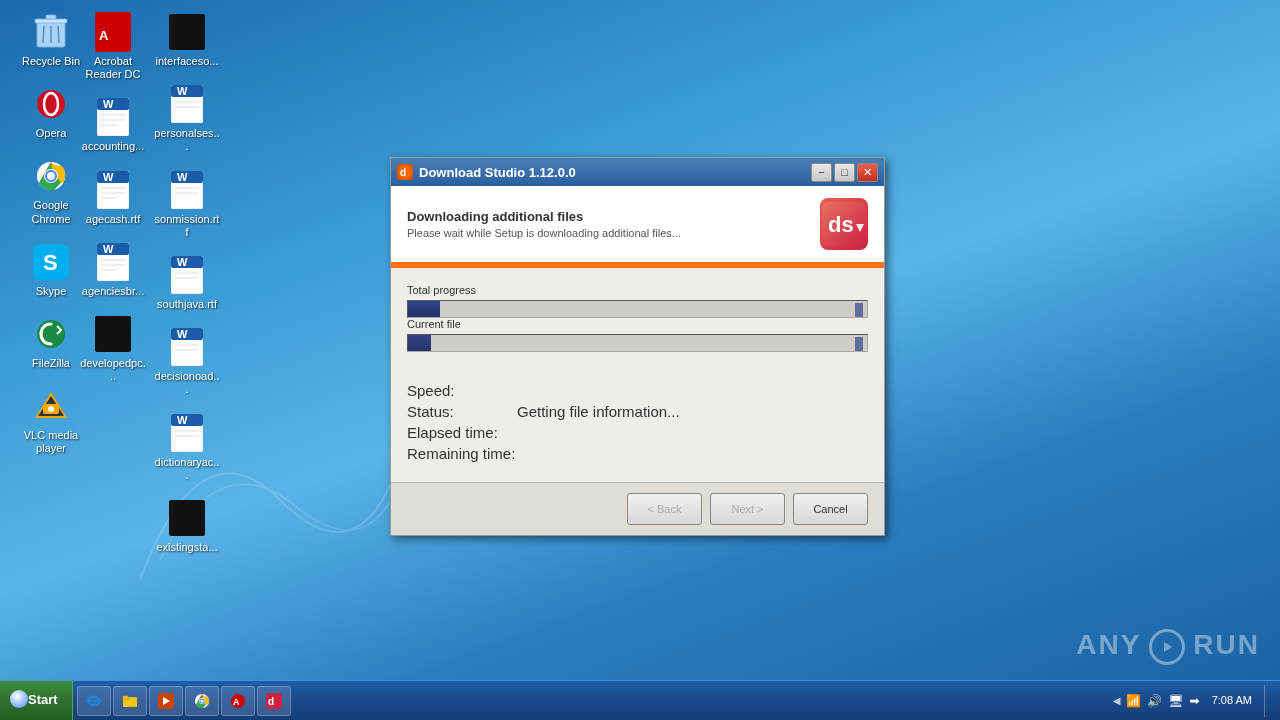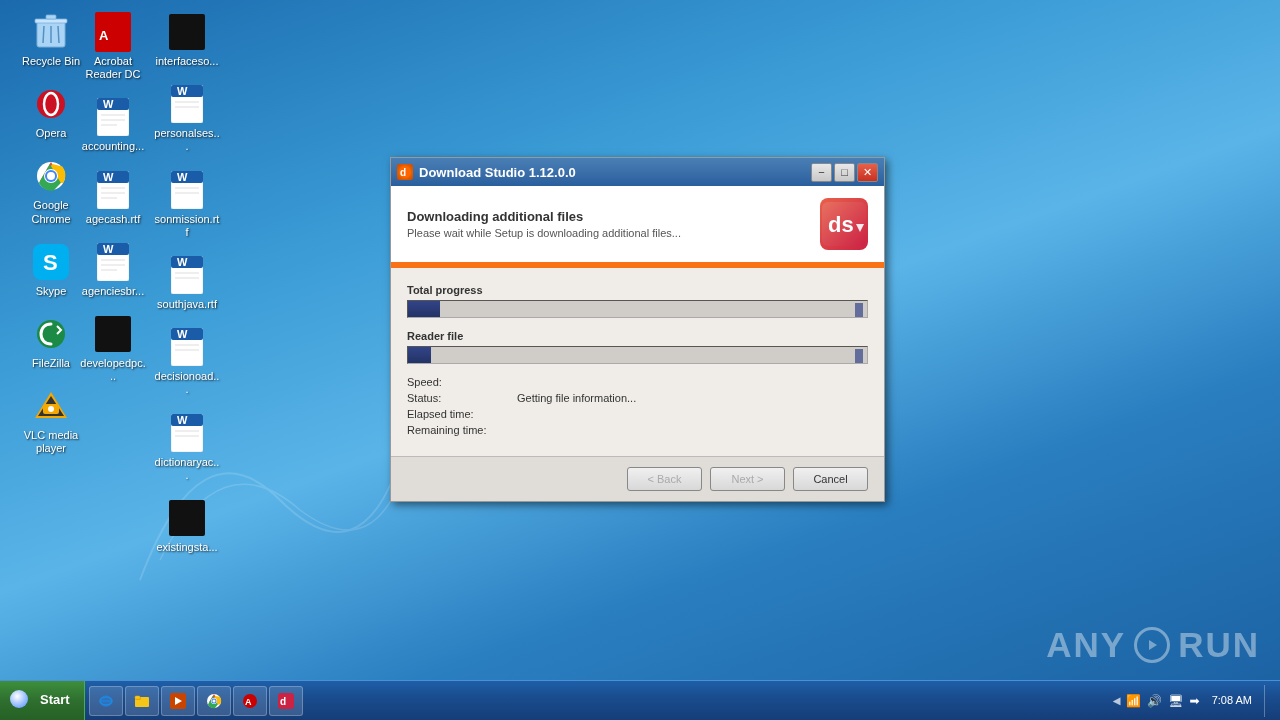--- a/index.html
+++ b/index.html
@@ -76,21 +76,21 @@
       background: linear-gradient(to bottom, #3d8f3d 0%, #2e6e2e 50%, #256025 100%);
       border: none;
       border-right: 1px solid #4aaf4a;
       color: white;
       font-weight: bold;
       font-size: 13px;
       padding: 0 14px 3px 10px;
       cursor: pointer;
       display: flex;
       align-items: center;
-      gap: 12px;
+      gap: 0;
     }
     .start-orb {
       width: 18px;
       height: 18px;
       background: radial-gradient(circle at 40% 35%, #ffffff, #4488ff);
       border-radius: 50%;
     }
     .taskbar-items {
       flex: 1;
       display: flex;
@@ -233,22 +233,20 @@
       justify-content: center;
       color: white;
       font-size: 22px;
       font-weight: bold;
     }
     .dialog-body {
       padding: 16px;
       background: #f0ede8;
     }
     .progress-section {
-      margin-bottom: 12px;
-      font-weight: bold;
     }
     .progress-label {
       font-size: 11px;
       color: #333;
       margin-bottom: 4px;
     }
     .progress-bar-container {
       width: 100%;
       height: 18px;
       background: #d0ccc8;
@@ -266,22 +264,22 @@
     .progress-bar-indicator {
       position: absolute;
       right: 4px;
       top: 2px;
       width: 8px;
       height: 14px;
       background: #334488;
       opacity: 0.7;
     }
     .info-section {
-      margin-top: 6px;
-      font-size: 11px;
+      margin-top: 30px;
+      font-size: 15px;
       color: #333;
     }
     .info-row {
       display: flex;
       margin-bottom: 4px;
     }
     .info-label {
       width: 110px;
       font-weight: normal;
     }
@@ -291,21 +289,21 @@
     .dialog-footer {
       background: #e0ddd8;
       border-top: 1px solid #bbb;
       padding: 10px 16px;
       display: flex;
       justify-content: flex-end;
       gap: 8px;
     }
     .dialog-btn {
       min-width: 75px;
-      height: 24px;
+      height: 32px;
       background: linear-gradient(to bottom, #f0f0f0, #d8d8d8);
       border: 1px solid #888;
       border-radius: 3px;
       cursor: pointer;
       font-size: 11px;
       color: #333;
       padding: 0 12px;
     }
     .dialog-btn:disabled {
       color: #aaa;
@@ -316,25 +314,25 @@
       background: #111;
       border-radius: 2px;
     }
 
     
     .anyrun-watermark {
       position: absolute;
       bottom: 55px;
       right: 20px;
       color: rgba(255,255,255,0.4);
-      font-size: 35px;
+      font-size: 28px;
       font-weight: bold;
       letter-spacing: 2px;
       display: flex;
-      align-items: center;
+      align-items: flex-start;
       gap: 8px;
     }
     .anyrun-play {
       width: 36px;
       height: 36px;
       border: 3px solid rgba(255,255,255,0.4);
       border-radius: 50%;
       display: flex;
       align-items: center;
       justify-content: center;
@@ -626,21 +624,21 @@
   <div class="dialog-body">
     <div class="progress-section">
       <div class="progress-label">Total progress</div>
       <div class="progress-bar-container">
         <div class="progress-bar-fill" style="width: 7%;"></div>
         <div class="progress-bar-indicator"></div>
       </div>
     </div>
 
     <div class="progress-section">
-      <div class="progress-label">Reader file</div>
+      <div class="progress-label">Current file</div>
       <div class="progress-bar-container">
         <div class="progress-bar-fill" style="width: 5%;"></div>
         <div class="progress-bar-indicator"></div>
       </div>
     </div>
 
     <div class="info-section">
       <div class="info-row">
         <span class="info-label">Speed:</span>
         <span class="info-value"></span>

